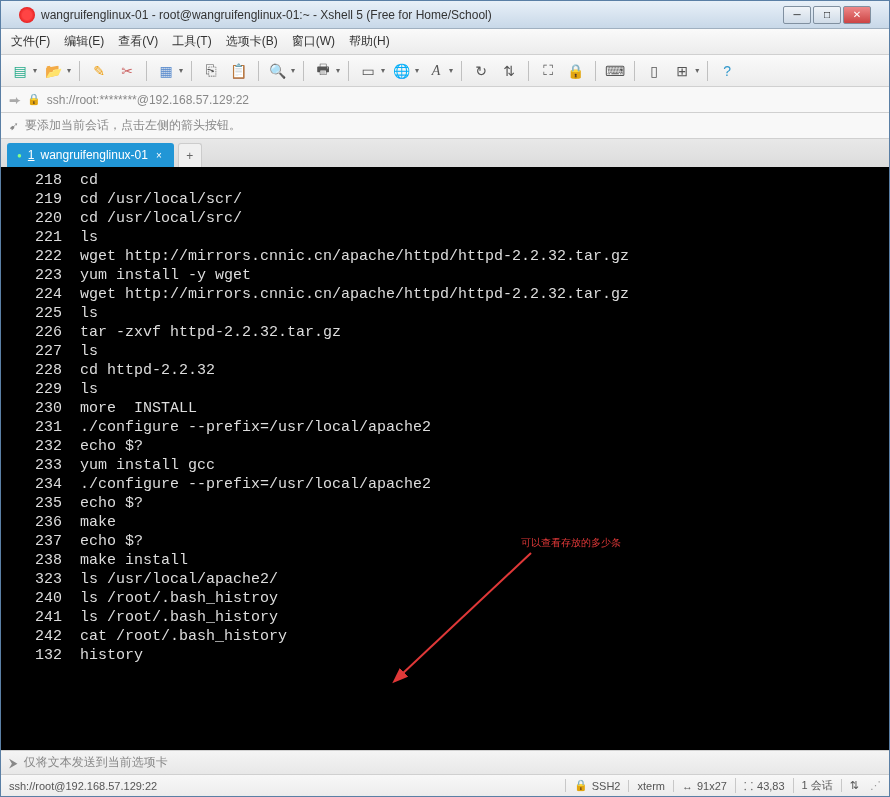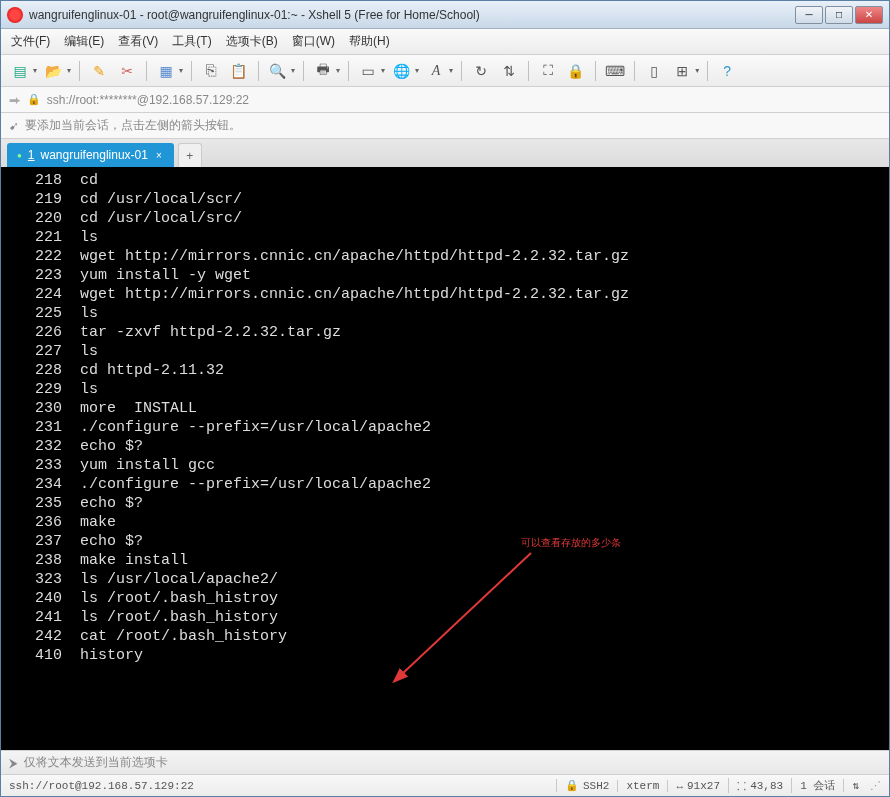--- a/index.html
+++ b/index.html
@@ -1,18 +1,18 @@
 <!DOCTYPE html>
 <html><head>
 <meta charset="utf-8">
 <style>
 * { margin: 0; padding: 0; box-sizing: border-box; }
 body { font-family: "Microsoft YaHei", "SimSun", Arial, sans-serif; font-size: 12px; background: #d1e0ed; width: 890px; height: 797px; overflow: hidden; position: relative; }
 .window { background: #fff; border: 1px solid #5a7fa5; width: 100%; height: 100%; display: flex; flex-direction: column; }
-.titlebar { height: 28px; background: linear-gradient(to bottom, #e8f0f8 0%, #d8e4f0 50%, #c8d8e8 100%); display: flex; align-items: center; padding: 0 6px; border-bottom: 1px solid #a0b0c0; }
+.titlebar { height: 28px; background: linear-gradient(to bottom, #e8f0f8 0%, #d8e4f0 50%, #c8d8e8 100%); display: flex; align-items: center; padding: 0 18px; border-bottom: 1px solid #a0b0c0; }
 .titlebar-icon { width: 16px; height: 16px; background: radial-gradient(circle, #f44 40%, #c00 100%); border-radius: 50%; margin-right: 6px; }
 .titlebar-text { flex: 1; color: #333; font-size: 12px; }
 .win-controls { display: flex; gap: 2px; }
 .win-btn { width: 28px; height: 18px; background: linear-gradient(to bottom, #f0f4f8, #d0dce8); border: 1px solid #8090a0; border-radius: 2px; display: flex; align-items: center; justify-content: center; font-size: 10px; cursor: pointer; }
 .win-btn.close { background: linear-gradient(to bottom, #e88, #c44); color: #fff; }
 .menubar { height: 26px; background: linear-gradient(to bottom, #fafafa, #ececec); display: flex; align-items: center; padding: 4px 10px; gap: 14px; border-bottom: 1px solid #d0d0d0; }
 .menu-item { cursor: pointer; color: #333; }
 .toolbar { height: 32px; background: linear-gradient(to bottom, #fafafa, #ececec); display: flex; align-items: center; padding: 0 8px; gap: 6px; border-bottom: 1px solid #d0d0d0; }
 .tb-btn { width: 22px; height: 22px; display: flex; align-items: center; justify-content: center; cursor: pointer; border-radius: 2px; font-size: 14px; color: #555; }
 .tb-sep { width: 1px; height: 20px; background: #c0c0c0; margin: 0 2px; }
@@ -30,21 +30,21 @@
 .terminal { flex: 1; background: #000; color: #ddd; font-family: "Consolas", "Courier New", monospace; font-size: 15px; line-height: 19px; padding: 4px 9px; overflow: hidden; position: relative; }
 .term-line { white-space: pre; }
 .term-num { color: #ddd; display: inline-block; width: 52px; text-align: right; }
 .term-cmd { color: #ddd; }
 .prompt-line { white-space: pre; }
 .typed-box { border: 1px solid #e03838; padding: 1px 6px 1px 4px; display: inline-block; }
 .cursor { display: inline-block; width: 9px; height: 16px; background: #2ecc40; vertical-align: middle; }
 .annotation { position: absolute; color: #e03838; font-family: "SimSun", serif; font-size: 10px; }
 .arrow-svg { position: absolute; pointer-events: none; }
 .bottombar { height: 24px; background: linear-gradient(to bottom, #f4f4f4, #e8e8e8); display: flex; align-items: center; padding: 0 8px; border-top: 1px solid #d0d0d0; color: #888; gap: 6px; }
-.statusbar { height: 22px; background: linear-gradient(to bottom, #f8f8f8, #ececec); display: flex; align-items: center; padding: 0 8px; border-top: 1px solid #d0d0d0; color: #555; font-size: 11px; font-family: Liberation Mono, monospace; }
+.statusbar { height: 22px; background: linear-gradient(to bottom, #f8f8f8, #ececec); display: flex; align-items: center; padding: 0 8px; border-top: 1px solid #d0d0d0; color: #555; font-size: 11px; }
 .status-left { flex: 1; }
 .status-seg { padding: 0 8px; border-left: 1px solid #c8c8c8; display: flex; align-items: center; gap: 4px; }
 .resize-grip { width: 14px; text-align: right; color: #999; }
 </style>
 </head>
 <body>
 
 <div class="window">
 
   <div class="titlebar">
@@ -139,36 +139,36 @@
         <div class="term-line"><span class="term-num">  218</span><span class="term-cmd">  cd</span></div>
         <div class="term-line"><span class="term-num">  219</span><span class="term-cmd">  cd /usr/local/scr/</span></div>
         <div class="term-line"><span class="term-num">  220</span><span class="term-cmd">  cd /usr/local/src/</span></div>
         <div class="term-line"><span class="term-num">  221</span><span class="term-cmd">  ls</span></div>
         <div class="term-line"><span class="term-num">  222</span><span class="term-cmd">  wget http://mirrors.cnnic.cn/apache/httpd/httpd-2.2.32.tar.gz</span></div>
         <div class="term-line"><span class="term-num">  223</span><span class="term-cmd">  yum install -y wget</span></div>
         <div class="term-line"><span class="term-num">  224</span><span class="term-cmd">  wget http://mirrors.cnnic.cn/apache/httpd/httpd-2.2.32.tar.gz</span></div>
         <div class="term-line"><span class="term-num">  225</span><span class="term-cmd">  ls</span></div>
         <div class="term-line"><span class="term-num">  226</span><span class="term-cmd">  tar -zxvf httpd-2.2.32.tar.gz</span></div>
         <div class="term-line"><span class="term-num">  227</span><span class="term-cmd">  ls</span></div>
-        <div class="term-line"><span class="term-num">  228</span><span class="term-cmd">  cd httpd-2.11.32</span></div>
+        <div class="term-line"><span class="term-num">  228</span><span class="term-cmd">  cd httpd-2.2.32</span></div>
         <div class="term-line"><span class="term-num">  229</span><span class="term-cmd">  ls</span></div>
         <div class="term-line"><span class="term-num">  230</span><span class="term-cmd">  more  INSTALL</span></div>
         <div class="term-line"><span class="term-num">  231</span><span class="term-cmd">  ./configure --prefix=/usr/local/apache2</span></div>
         <div class="term-line"><span class="term-num">  232</span><span class="term-cmd">  echo $?</span></div>
         <div class="term-line"><span class="term-num">  233</span><span class="term-cmd">  yum install gcc</span></div>
         <div class="term-line"><span class="term-num">  234</span><span class="term-cmd">  ./configure --prefix=/usr/local/apache2</span></div>
         <div class="term-line"><span class="term-num">  235</span><span class="term-cmd">  echo $?</span></div>
         <div class="term-line"><span class="term-num">  236</span><span class="term-cmd">  make</span></div>
         <div class="term-line"><span class="term-num">  237</span><span class="term-cmd">  echo $?</span></div>
         <div class="term-line"><span class="term-num">  238</span><span class="term-cmd">  make install</span></div>
         <div class="term-line"><span class="term-num">  323</span><span class="term-cmd">  ls /usr/local/apache2/</span></div>
         <div class="term-line"><span class="term-num">  240</span><span class="term-cmd">  ls /root/.bash_histroy</span></div>
         <div class="term-line"><span class="term-num">  241</span><span class="term-cmd">  ls /root/.bash_history</span></div>
         <div class="term-line"><span class="term-num">  242</span><span class="term-cmd">  cat /root/.bash_history</span></div>
-        <div class="term-line"><span class="term-num">  410</span><span class="term-cmd">  history</span></div>
+        <div class="term-line"><span class="term-num">  132</span><span class="term-cmd">  history</span></div>
       </div>
 
     <div class="annotation" style="left:520px; top:366px;">可以查看存放的多少条</div>
     <svg class="arrow-svg" style="left:390px; top:380px;" width="160" height="140">
       <defs>
         <marker id="ah" markerWidth="10" markerHeight="10" refX="2" refY="3" orient="auto">
           <path d="M0,0 L0,6 L8,3 z" fill="#e03838"></path>
         </marker>
       </defs>
       <line x1="140" y1="6" x2="10" y2="128" stroke="#e03838" stroke-width="2" marker-end="url(#ah)"></line>

